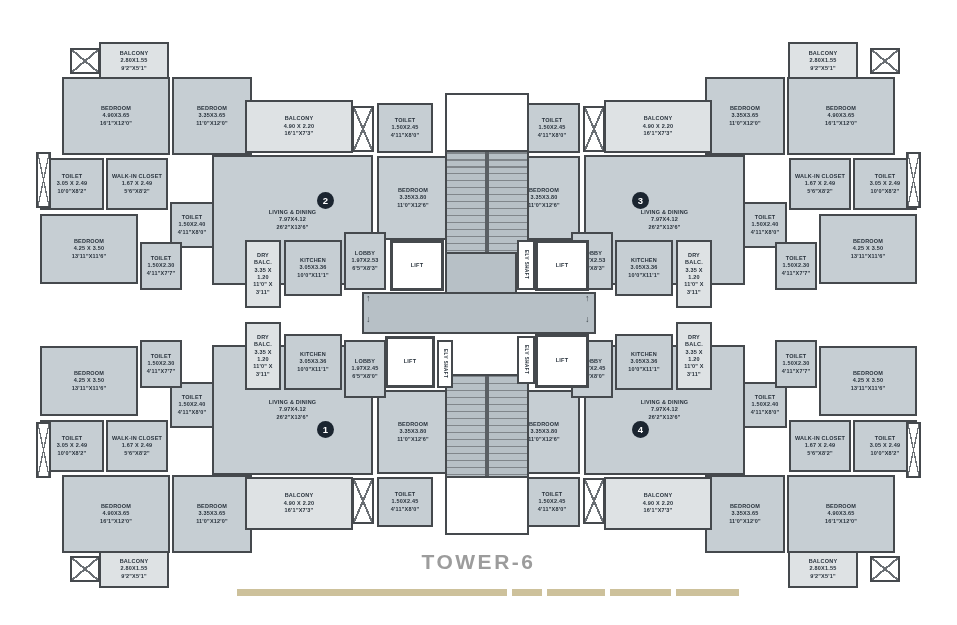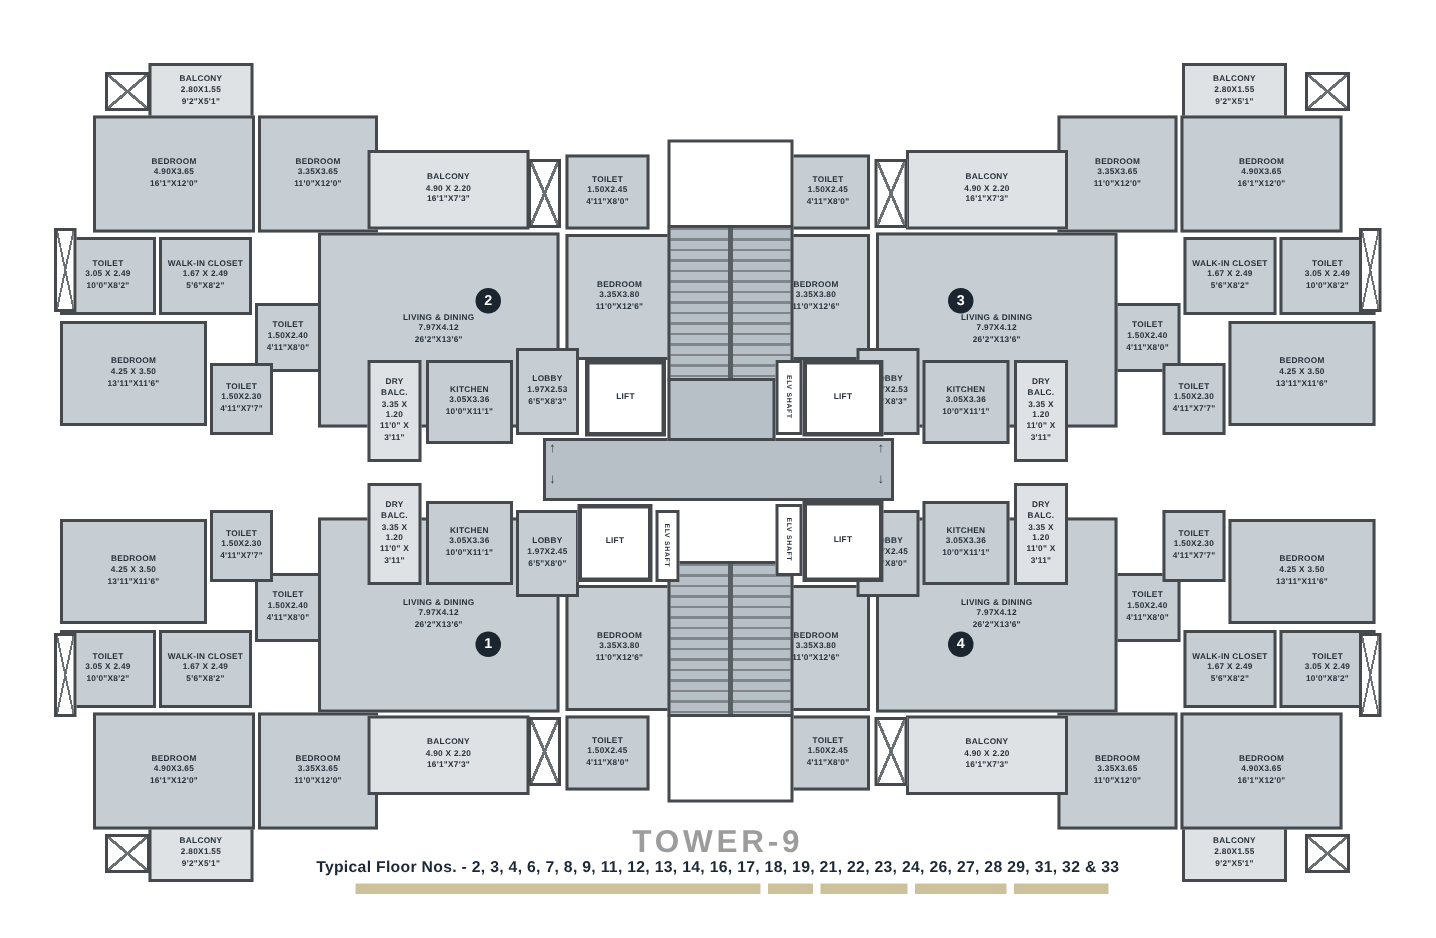--- a/index.html
+++ b/index.html
@@ -258,22 +258,21 @@
       <div class="hatch abs" style="left: 583px; top: 106px; width: 22px; height: 46px;"></div>
       <div class="hatch abs" style="left: 870px; top: 48px; width: 30px; height: 26px;"></div>
       <div class="hatch abs" style="left: 906px; top: 152px; width: 15px; height: 56px;"></div>
       <div class="hatch abs" style="left: 70px; top: 556px; width: 30px; height: 26px;"></div>
       <div class="hatch abs" style="left: 36px; top: 422px; width: 15px; height: 56px;"></div>
       <div class="hatch abs" style="left: 906px; top: 422px; width: 15px; height: 56px;"></div>
       <div class="hatch abs" style="left: 870px; top: 556px; width: 30px; height: 26px;"></div>
       <div class="hatch abs" style="left: 352px; top: 478px; width: 22px; height: 46px;"></div>
       <div class="hatch abs" style="left: 583px; top: 478px; width: 22px; height: 46px;"></div>
     </div>
-  <div class="abs title">TOWER-9</div>
-  <div class="abs caption">Typical Floor Nos. - 2, 3, 4, 6, 7, 8, 9, 11, 12, 13, 14, 16, 17, 18, 19, 21, 22, 23, 24, 26, 27, 28 29, 31, 32 &amp; 33</div>
+  <div class="abs title">TOWER-6</div>
   <div class="abs tanbar" id="tanbar">
       <div style="width: 270px;"></div>
       <div style="width: 30px;"></div>
       <div style="width: 58px;"></div>
       <div style="width: 61px;"></div>
       <div style="width: 63px;"></div>
     </div>
 </div>
 
 </body></html>

